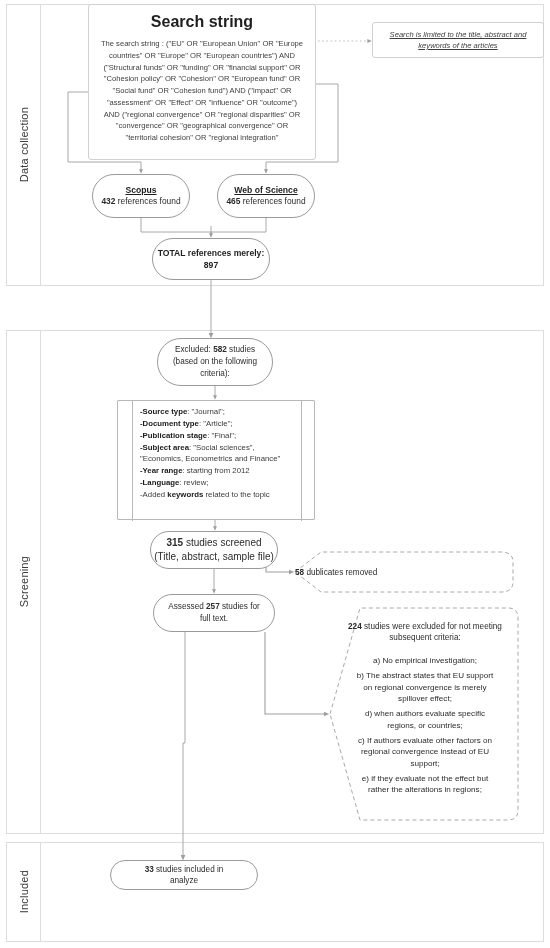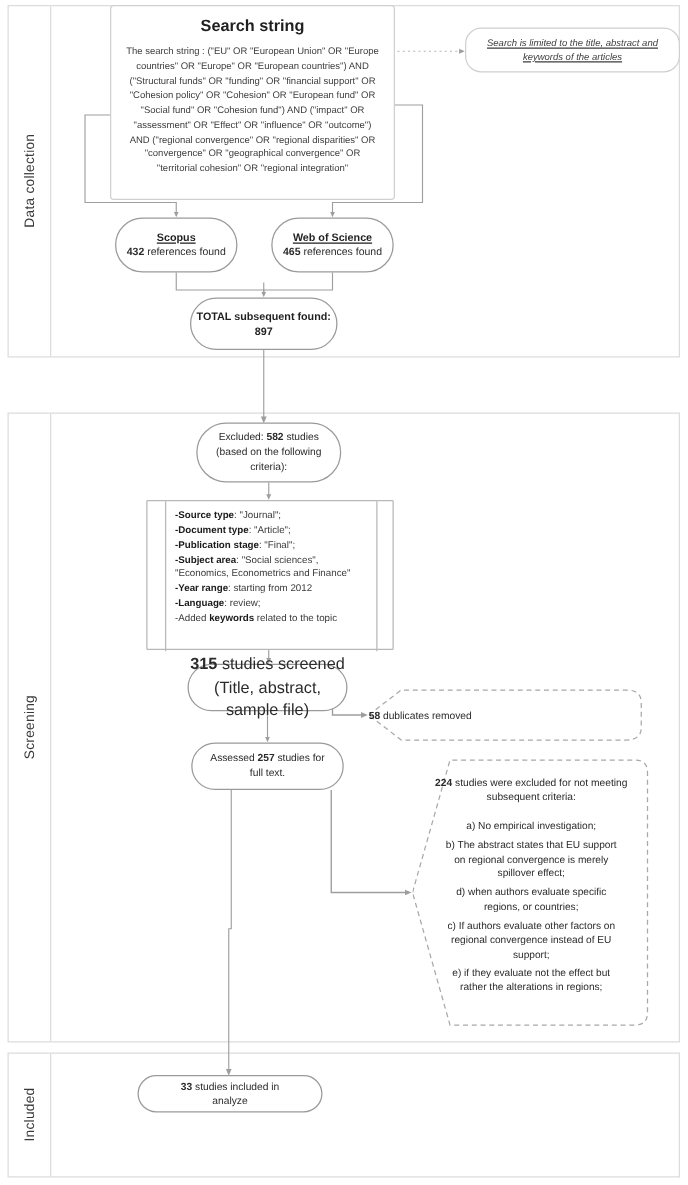--- a/index.html
+++ b/index.html
@@ -86,37 +86,36 @@
   }
 
   
   #search-card {
     left: 88px; top: 4px; width: 228px; height: 156px;
     flex-direction: column;
     justify-content: flex-start;
     padding: 8px 10px 6px 10px;
   }
   #search-card .card-title {
-    font-size: 13px;
+    font-size: 16px;
     font-weight: bold;
     color: #1f1f1f;
     margin-bottom: 7px;
   }
   #search-card .card-body {
     font-size: 7.6px;
     line-height: 1.55;
     color: #3d3d3d;
     text-align: center;
   }
 
   
   #search-note {
     left: 372px; top: 22px; width: 172px; height: 36px;
     padding: 3px 1px;
-    border-radius: 13px;
   }
   #search-note .note-text {
     font-size: 7.6px;
     line-height: 1.5;
     font-style: italic;
     text-decoration: underline;
     color: #3d3d3d;
     text-align: center;
   }
 
@@ -178,21 +177,21 @@
     line-height: 1.52;
     color: #3a3a3a;
     text-align: left;
   }
   #criteria-inner li { margin: 0; }
   #criteria-inner b { color: #1a1a1a; font-weight: bold; }
 
   #screened-node {
     left: 150px; top: 531px; width: 128px; height: 38px;
     flex-direction: column;
-    font-size: 13px;
+    font-size: 10px;
     line-height: 1.45;
   }
   #assessed-node {
     left: 153px; top: 594px; width: 122px; height: 38px;
     flex-direction: column;
     font-size: 8.2px;
     line-height: 1.45;
   }
   #screened-node strong, #assessed-node strong { font-weight: bold; }
 
@@ -334,21 +333,21 @@
   </div>
 
   <div class="node stadium db-node" id="db-wos">
     <div class="db-title">Web of Science</div>
     <div class="db-count">
       <strong>465</strong><span> </span><span>references found</span>
     </div>
   </div>
 
   <div class="node stadium" id="total-node">
-    <div>TOTAL subsequent found:</div>
+    <div>TOTAL references merely:</div>
     <div>897</div>
   </div>
 
   <div class="node stadium" id="excluded-node">
     <div>
       <span>Excluded: </span><strong>582</strong><span> studies</span>
     </div>
     <div>(based on the following</div>
     <div>criteria):</div>
   </div>

